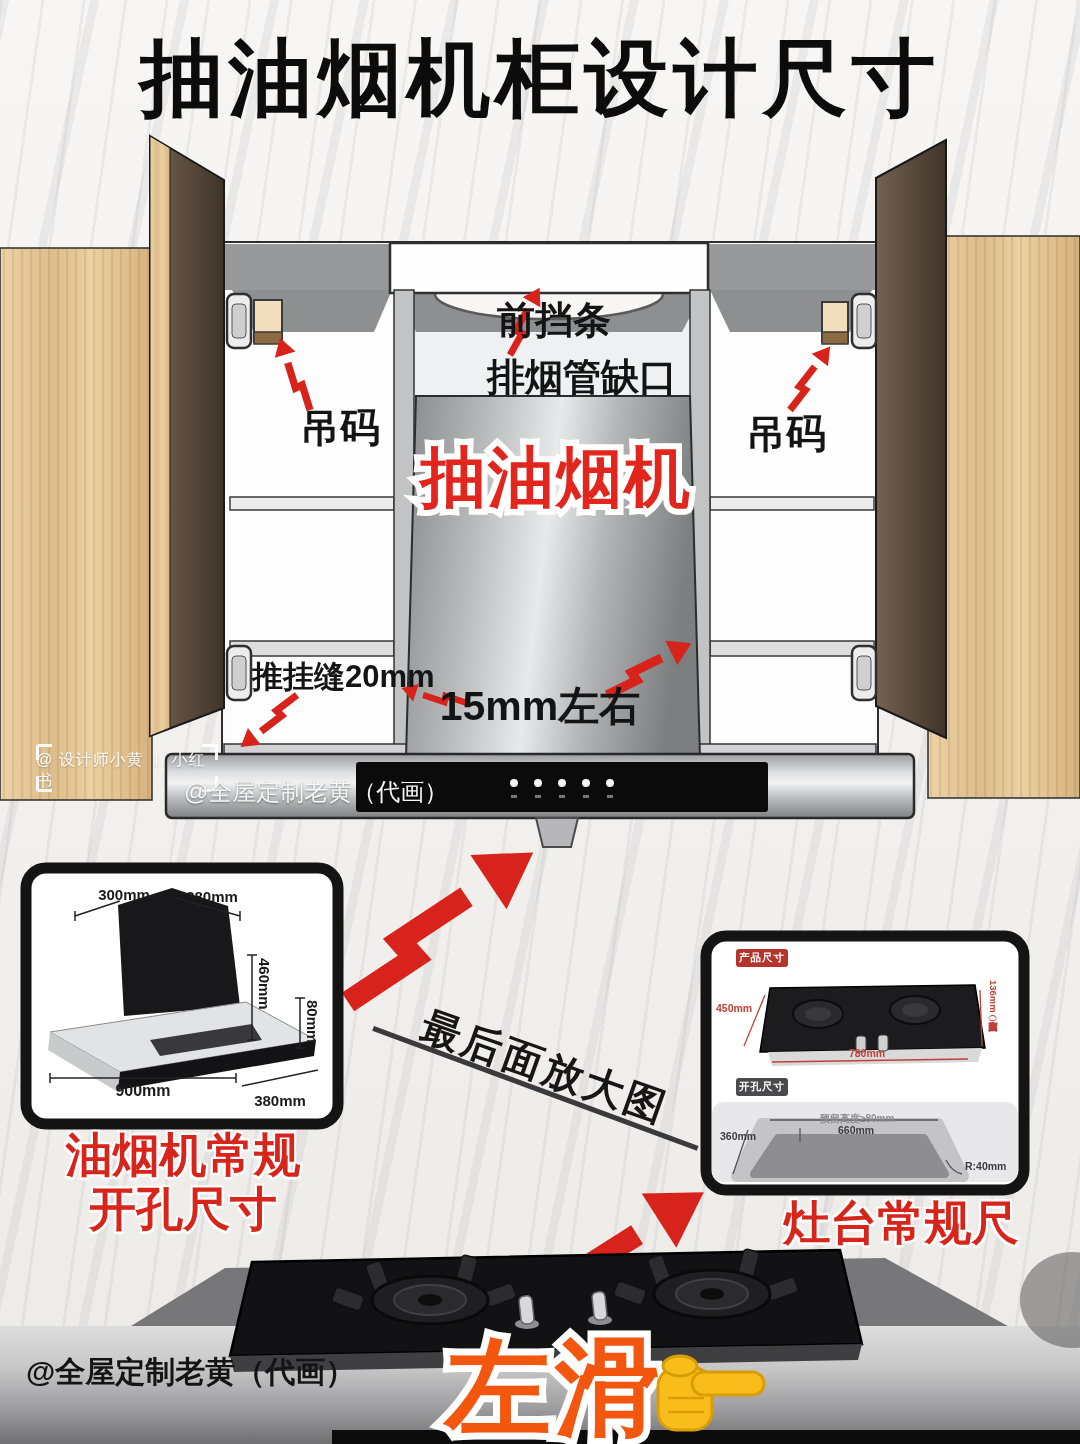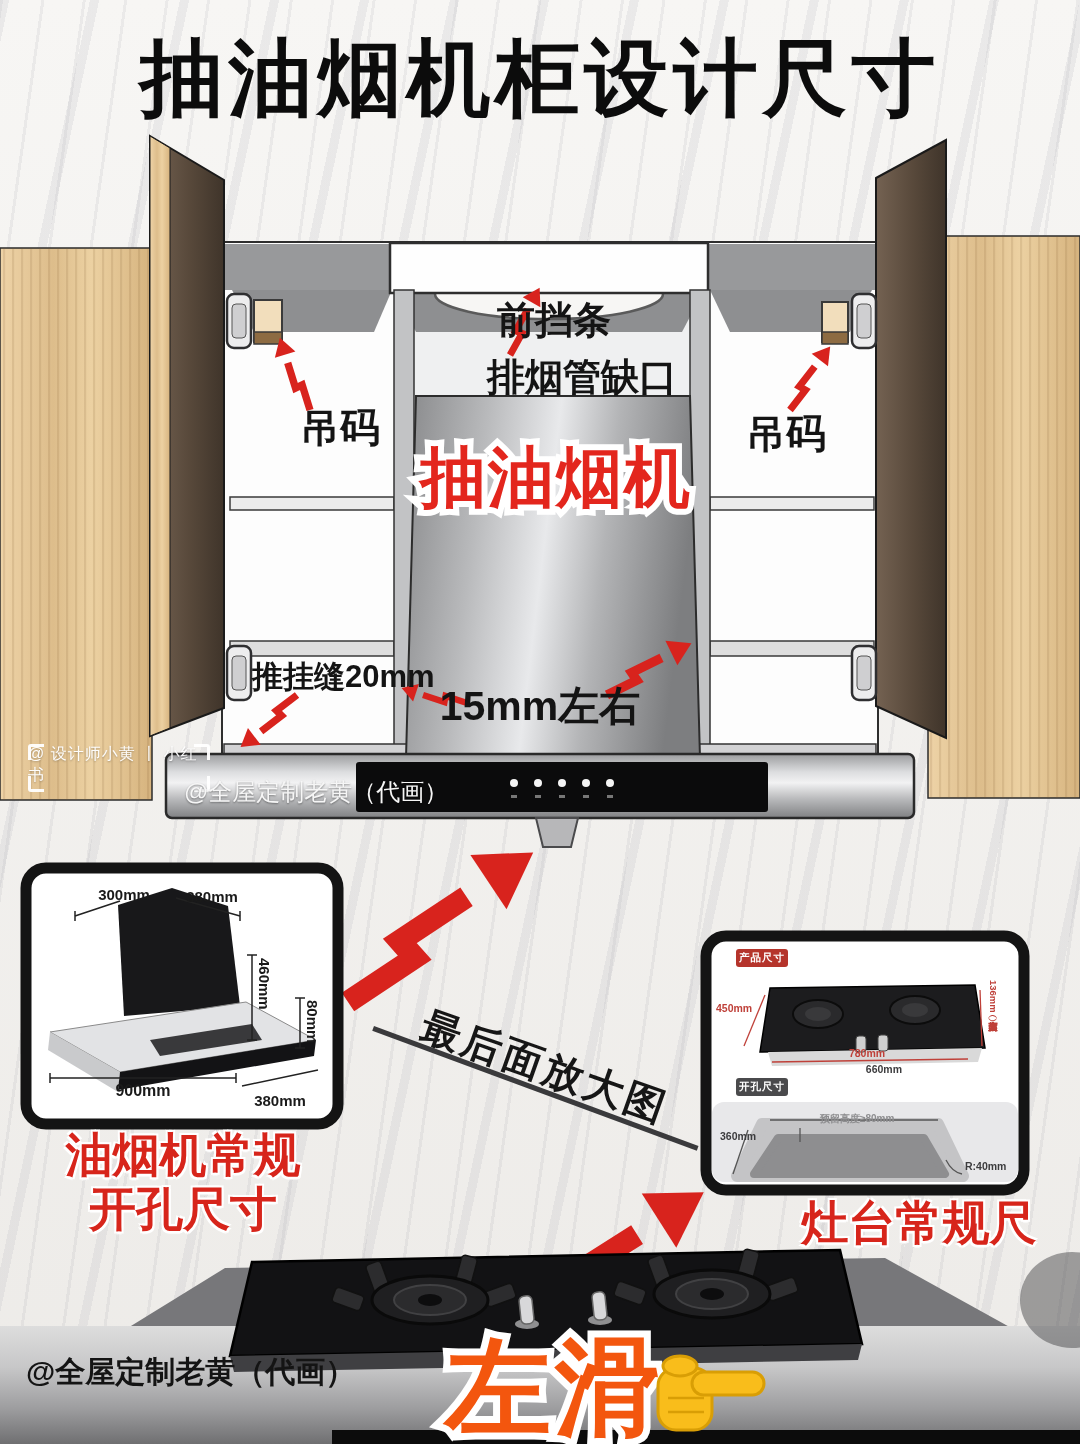--- a/index.html
+++ b/index.html
@@ -15,34 +15,34 @@
   .scene-svg{position:absolute;left:0;top:0;z-index:1;font-family:"Liberation Sans","DejaVu Sans",sans-serif;}
   .txt{position:absolute;z-index:3;color:#111;}
   .title{left:90px;top:22px;width:900px;text-align:center;font-size:84px;font-weight:900;letter-spacing:5px;color:#0c0c0c;}
   .lbl{font-weight:900;color:#141414;}
   .lbl-front{left:454px;top:247px;width:200px;text-align:center;font-size:38px;margin-top:48px;}
   .lbl-vent{left:427px;top:352px;width:250px;text-align:right;font-size:38px;}
   .lbl-hangl{left:290px;top:400px;width:100px;text-align:center;font-size:40px;}
   .lbl-hangr{left:736px;top:406px;width:100px;text-align:center;font-size:40px;}
   .lbl-push{left:252px;top:656px;width:250px;font-size:31px;}
   .lbl-sidegap{left:425px;top:684px;width:230px;text-align:center;font-size:41px;line-height:1.08;}
-  .wm-side{left:28px;top:744px;width:182px;height:48px;z-index:3;display:flex;align-items:flex-start;justify-content:center;
+  .wm-side{left:36px;top:744px;width:182px;height:48px;z-index:3;display:flex;align-items:flex-end;justify-content:center;
     color:rgba(255,255,255,.97);font-size:16px;letter-spacing:1px;text-shadow:0 1px 2px rgba(0,0,0,.25);}
   .corner{position:absolute;width:13px;height:13px;border:3px solid rgba(255,255,255,.95);}
   .c-tl{left:0;top:0;border-right:none;border-bottom:none;border-radius:3px 0 0 0;}
   .c-tr{right:0;top:0;border-left:none;border-bottom:none;border-radius:0 3px 0 0;}
   .c-bl{left:0;bottom:0;border-right:none;border-top:none;border-radius:0 0 0 3px;}
   .c-br{right:0;bottom:0;border-left:none;border-top:none;border-radius:0 0 3px 0;}
   .wm-hood{left:184px;top:776px;font-size:24px;color:#f6f6f6;text-shadow:0 1px 2px rgba(0,0,0,.4);z-index:3;}
   .dim{font-size:15px;font-weight:700;color:#1a1a1a;}
   .vtext{writing-mode:vertical-rl;}
   .cap-red{z-index:3;text-align:center;font-weight:900;color:#d7251b;font-size:47px;line-height:1.14;
     text-shadow:2px 2px 0 #fff,-2px 2px 0 #fff,2px -2px 0 #fff,-2px -2px 0 #fff,0 3px 1px rgba(255,255,255,.8);}
   .cap-hood{left:28px;top:1128px;width:310px;}
-  .cap-stove{left:764px;top:1196px;width:310px;}
+  .cap-stove{left:746px;top:1196px;width:310px;}
   .banner-line{left:374px;top:1026px;width:346px;height:5px;background:#3a3a3c;transform:rotate(20.3deg);transform-origin:left top;z-index:2;}
   .banner-text{left:432px;top:998px;transform:rotate(19.5deg);transform-origin:left top;font-size:40px;font-weight:800;letter-spacing:3px;color:#161616;z-index:3;white-space:nowrap;}
   .badge{z-index:3;display:flex;align-items:center;justify-content:center;color:#fff;font-size:10.5px;font-weight:700;border-radius:3px;letter-spacing:1px;}
   .badge-prod{left:736px;top:949px;width:52px;height:18px;background:#b5342b;}
   .badge-cut{left:736px;top:1078px;width:52px;height:18px;background:#4a4a4c;}
   .sdim{font-size:10.5px;font-weight:700;z-index:3;}
   .sdim-red{color:#bf4039;}
   .sdim-gray{color:#8e8e90;}
   .sdim-dark{color:#3c3c3e;}
   .wm-bottom{left:26px;top:1352px;font-size:30px;font-weight:600;color:#141414;z-index:3;}
@@ -316,21 +316,21 @@
   <div class="abs banner-line"></div>
   <div class="abs banner-text">最后面放大图</div>
 
   <div class="abs badge badge-prod">产品尺寸</div>
   <div class="abs badge badge-cut">开孔尺寸</div>
   <div class="abs sdim sdim-red" style="left:716px;top:1002px;">450mm</div>
   <div class="abs sdim sdim-red" style="left:832px;top:1047px;width:70px;text-align:center;">780mm</div>
   <div class="abs sdim sdim-red vtext" style="left:986px;top:980px;font-size:9.5px;">
     <span>136mm</span><span>（含支架高度）</span>
   </div>
-  <div class="abs sdim sdim-dark" style="left:838px;top:1063px;width:64px;text-align:right;">660mm</div>
+  <div class="abs sdim sdim-dark" style="left:838px;top:1124px;width:64px;text-align:left;">660mm</div>
   <div class="abs sdim sdim-dark" style="left:720px;top:1130px;">360mm</div>
   <div class="abs sdim sdim-gray" style="left:820px;top:1112px;font-size:10px;">预留高度≥80mm</div>
   <div class="abs sdim sdim-dark" style="left:952px;top:1160px;margin-left:13px;">R:40mm</div>
 
   <div class="abs cap-red cap-stove">
     <div>灶台常规尺</div>
   </div>
 
   <div class="abs wm-bottom">@全屋定制老黄（代画）</div>
 </div>

